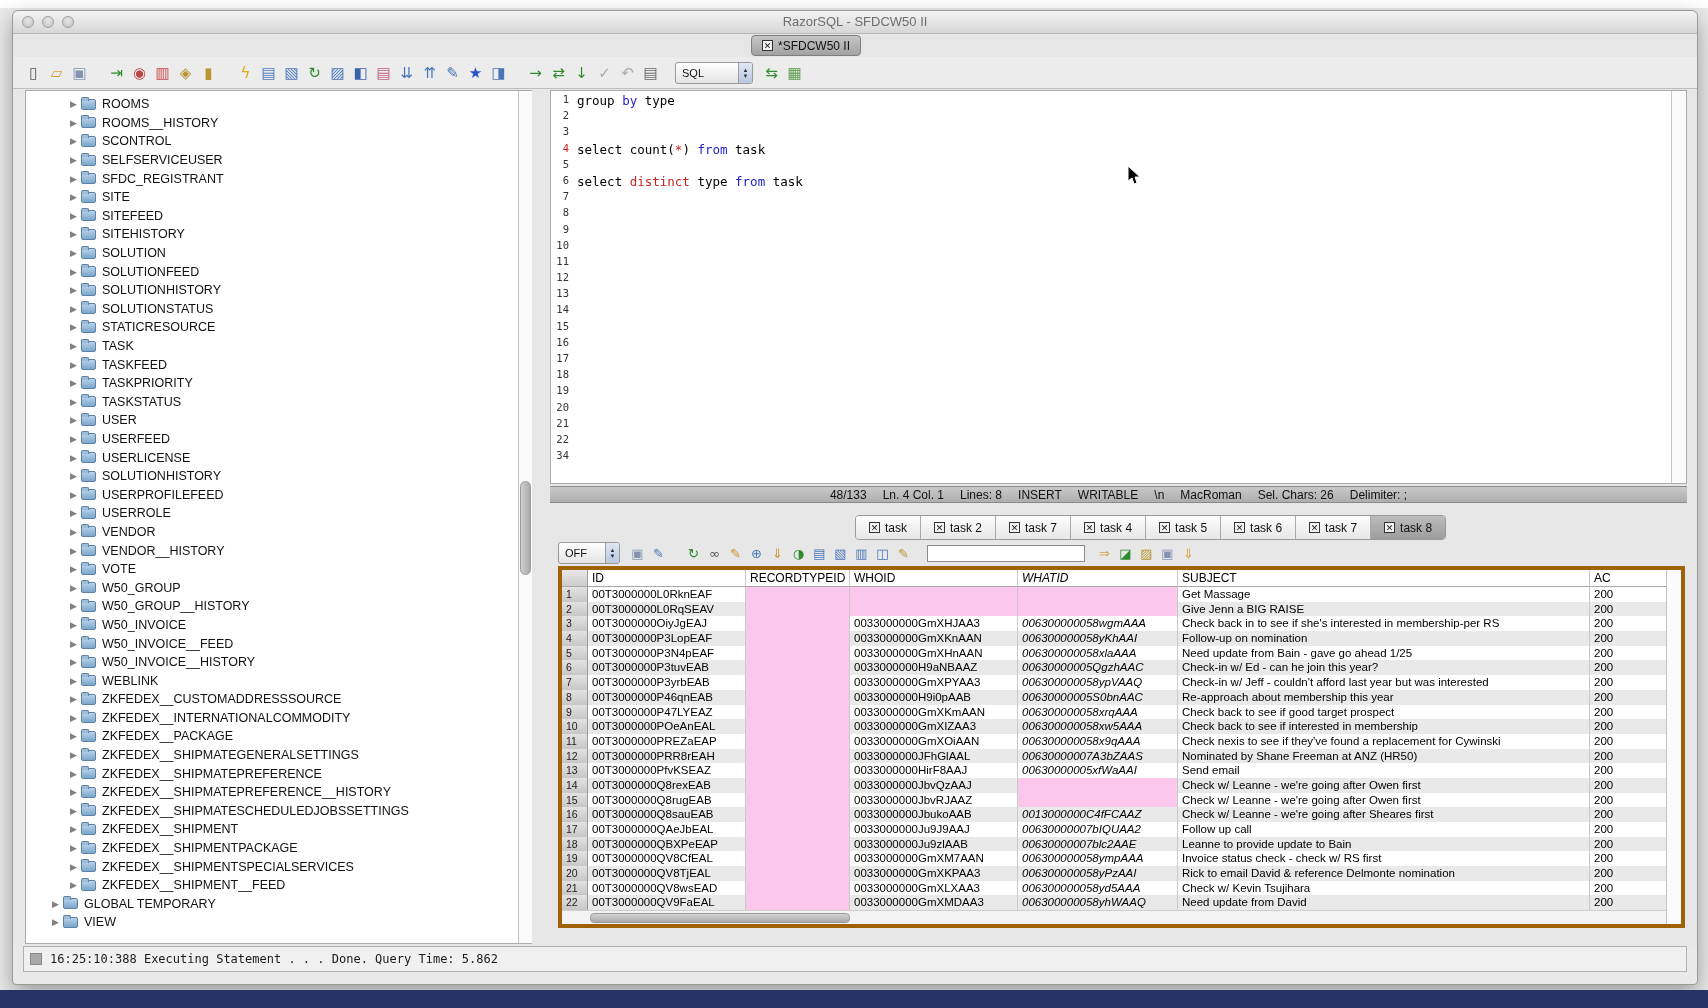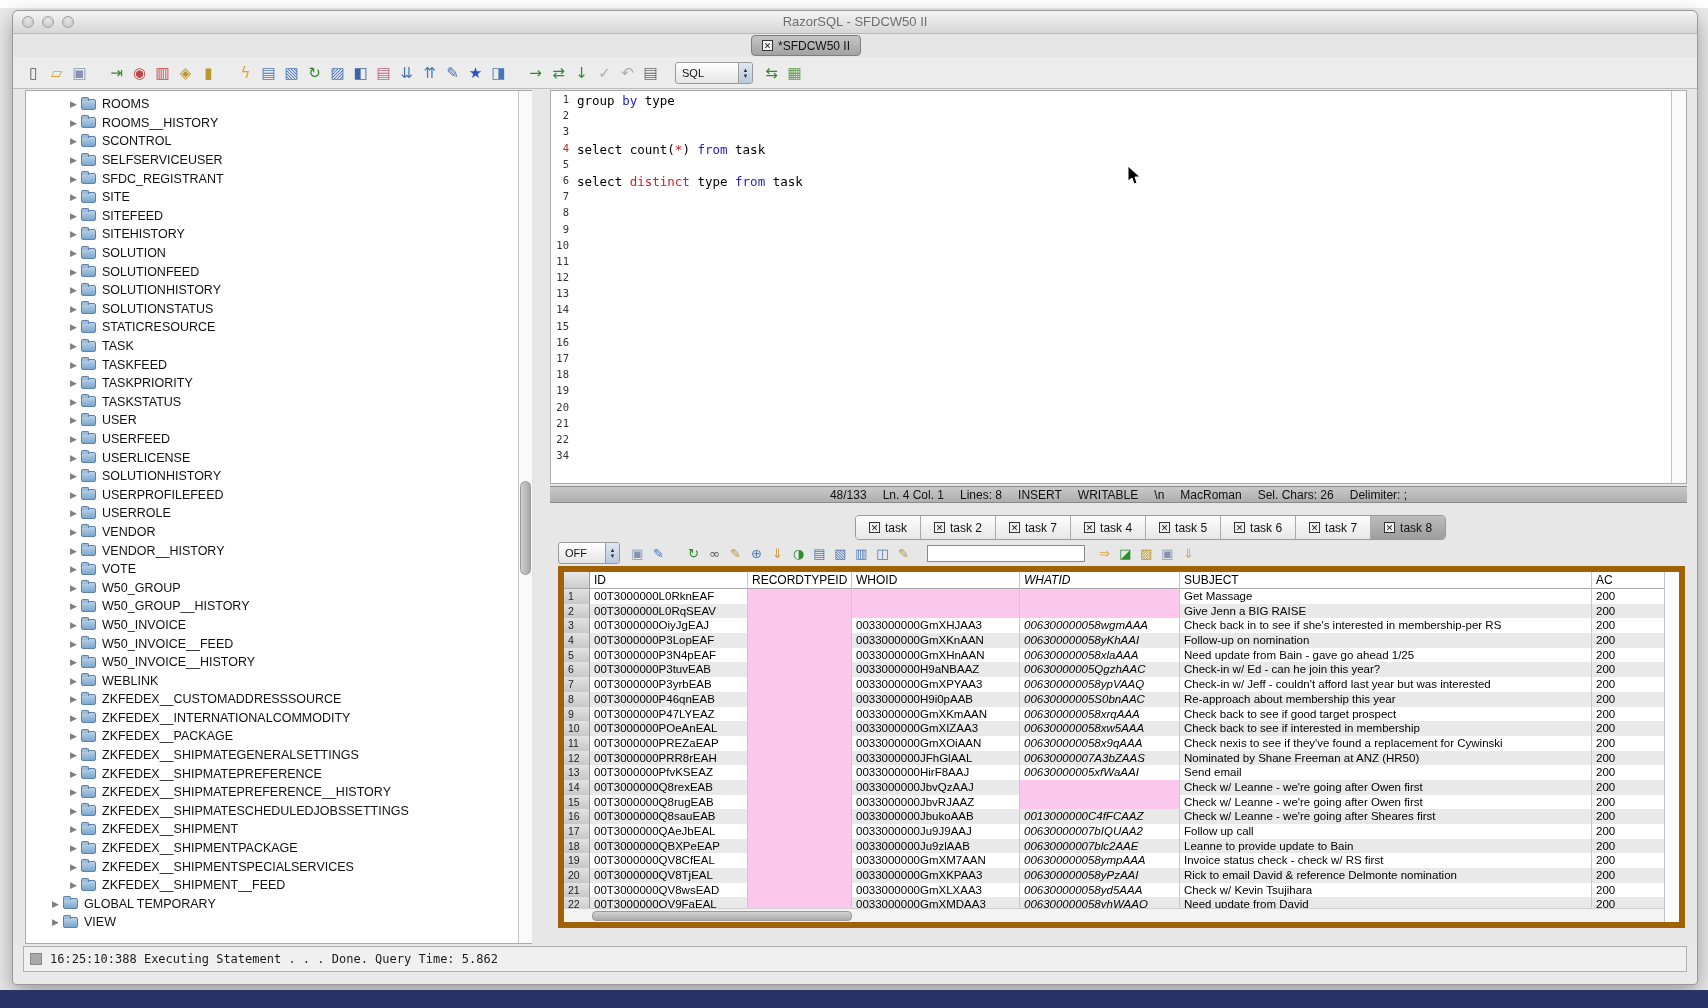--- a/index.html
+++ b/index.html
@@ -67,21 +67,21 @@
   .rtab{display:flex;align-items:center;gap:5px;padding:0 13px;font-size:12px;color:#111;background:linear-gradient(#fdfdfd,#e7e7e7);border-right:1px solid #aaaaaa;}
   .rtab:last-child{border-right:none;}
   .rtab.on{background:linear-gradient(#bcbcbc,#9d9d9d);}
 
   
   .rtoolbar{position:absolute;left:0;top:452px;right:0;height:24px;display:flex;align-items:center;padding-left:8px;}
   .rtoolbar .icon{width:19px;height:19px;font-size:13px;}
   .searchinput{width:150px;height:15px;border:1px solid #8a8a8a;background:#ffffff;font-size:11px;padding:0 3px;margin:0 10px 0 14px;}
 
   
-  .rtable{position:absolute;left:8px;top:477px;right:2px;height:362px;background:#ffffff;border:6px solid #a16207;overflow:hidden;box-sizing:border-box;}
+  .rtable{position:absolute;left:8px;top:477px;right:2px;height:362px;background:#ffffff;border:4px solid #a16207;overflow:hidden;box-sizing:border-box;}
   .thead,.trow{display:flex;width:1160px;}
   .cell{box-sizing:border-box;border-right:1px solid #c9c9c9;padding:0 4px;font-size:11.5px;color:#000;
     white-space:nowrap;overflow:hidden;height:14.7px;line-height:14.5px;}
   .thead .cell{background:#ffffff;border-bottom:1px solid #a8a8a8;height:17px;line-height:16px;font-size:12px;}
   .cc0{width:26px;background:linear-gradient(#e2e2e2,#c7c7c7);border-right:1px solid #9a9a9a;text-align:left;font-size:10.5px;color:#222;}
   .thead .cc0{background:linear-gradient(#e8e8e8,#cccccc);}
   .cc1{width:158px;}.cc2{width:104px;}.cc3{width:168px;}.cc4{width:160px;font-style:italic;}.cc5{width:412px;}.cc6{width:130px;border-right:none;}
   .trow:nth-child(even) .cell{background:#e9e9e9;}
   .trow:nth-child(odd) .cell{background:#ffffff;}
   .trow .cell.cc0{background:linear-gradient(#e2e2e2,#c7c7c7);}

